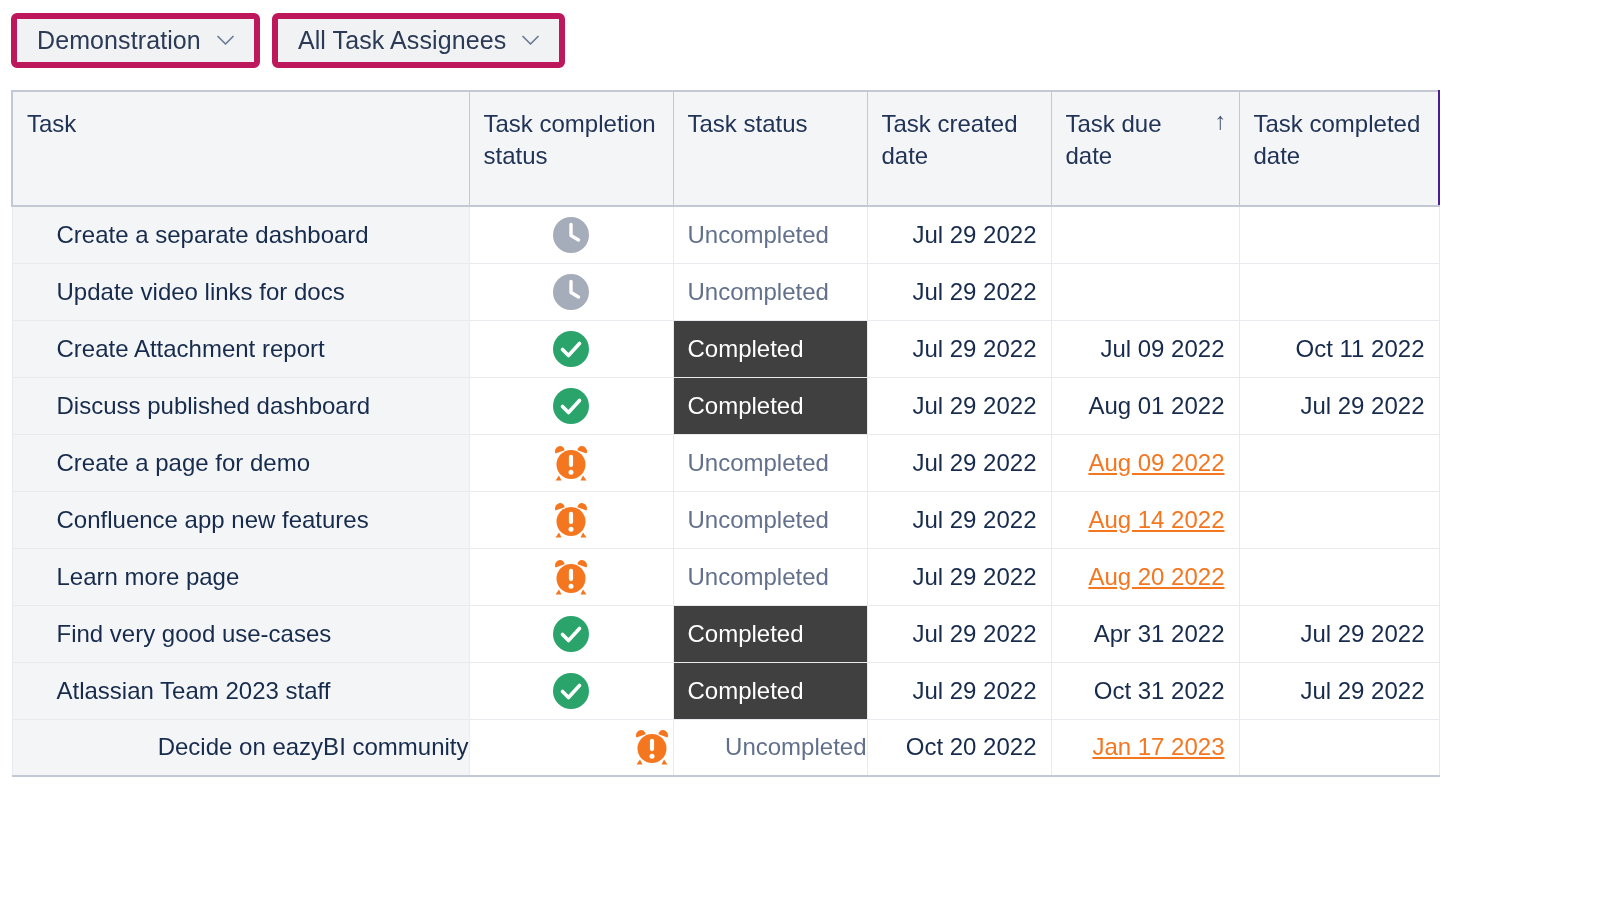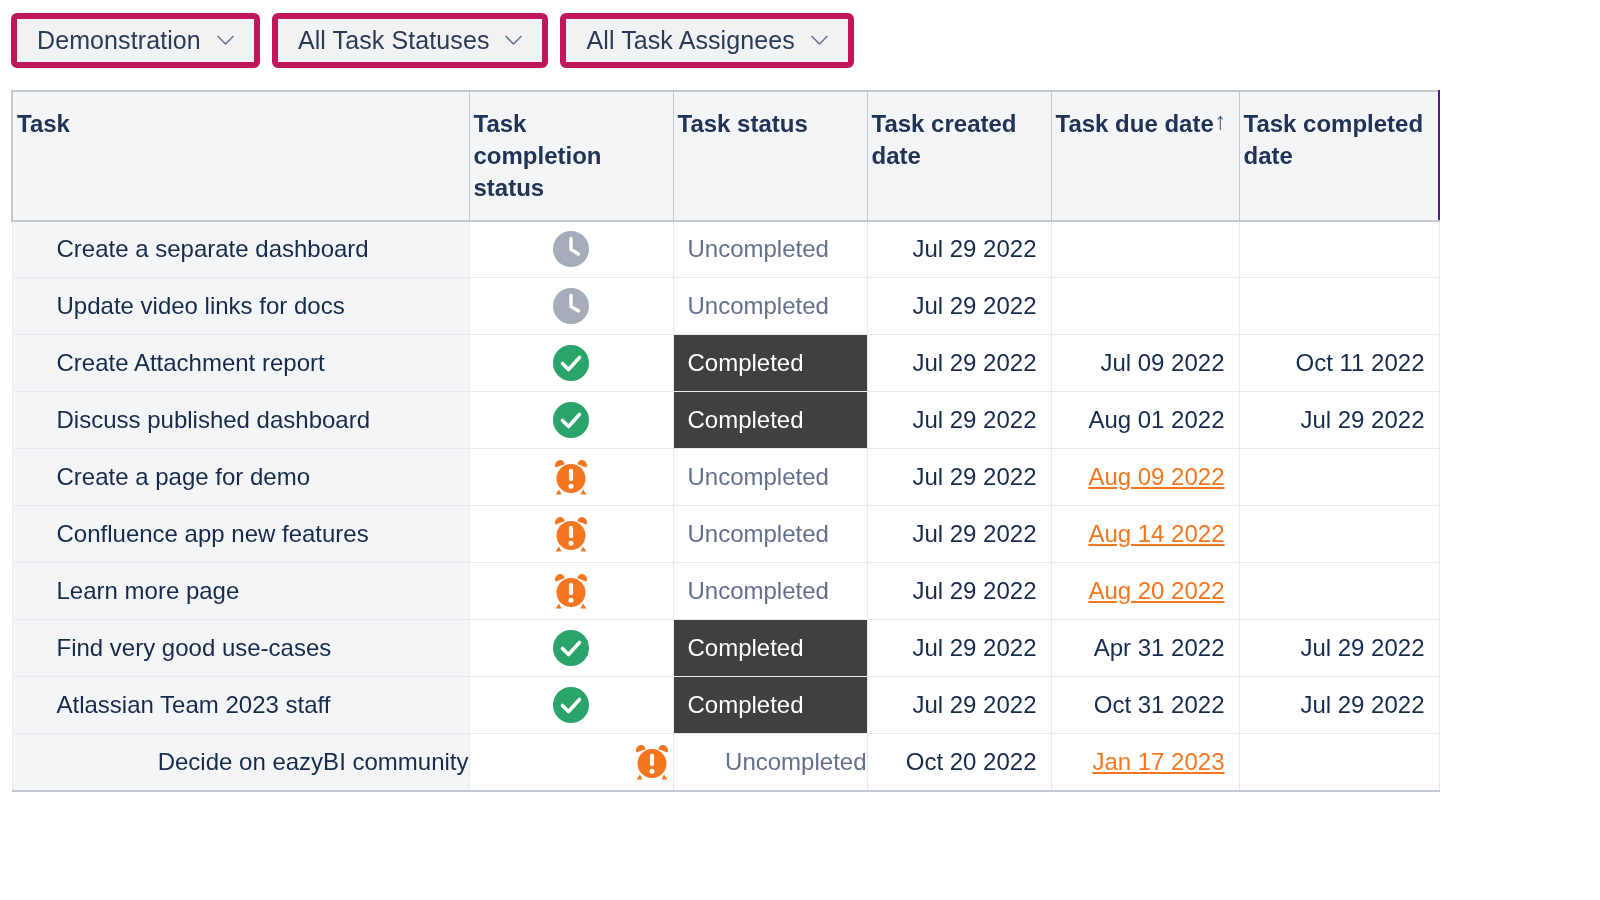--- a/index.html
+++ b/index.html
@@ -69,23 +69,23 @@
     color: #172b4d;
   }
   
   table.grid thead th {
     background: #f4f5f7;
     border-top: 2px solid #c3c9d4;
     border-bottom: 2px solid #c3c9d4;
     border-left: 1px solid #c3c9d4;
     border-right: 1px solid #c3c9d4;
     text-align: left;
-    font-weight: bold;
+    font-weight: normal;
     color: #213356;
-    padding: 16px 0 16px 4px;
+    padding: 16px 0 16px 14px;
     height: 115px;
     vertical-align: top;
     line-height: 1.33;
   }
   table.grid thead th.first {
     border-left: 2px solid #c3c9d4;
   }
   table.grid thead th.last {
     border-right: 2px solid #4c1d95;
   }
@@ -142,28 +142,20 @@
   .ico { display: inline-block; vertical-align: middle; line-height: 0; }
 </style>
 </head>
 <body>
 
 <div class="page">
 
   <div class="filter-bar">
     <div class="filter-btn">
       <span class="label">Demonstration</span>
-      <span class="chev">
-        <svg width="17" height="11" viewBox="0 0 17 11">
-            <path d="M1 1.5 L8.5 9 L16 1.5" fill="none" stroke="#6b7b95" stroke-width="1.7" stroke-linecap="round" stroke-linejoin="round"></path>
-          </svg>
-      </span>
-    </div>
-    <div class="filter-btn">
-      <span class="label">All Task Statuses</span>
       <span class="chev">
         <svg width="17" height="11" viewBox="0 0 17 11">
             <path d="M1 1.5 L8.5 9 L16 1.5" fill="none" stroke="#6b7b95" stroke-width="1.7" stroke-linecap="round" stroke-linejoin="round"></path>
           </svg>
       </span>
     </div>
     <div class="filter-btn">
       <span class="label">All Task Assignees</span>
       <span class="chev">
         <svg width="17" height="11" viewBox="0 0 17 11">

